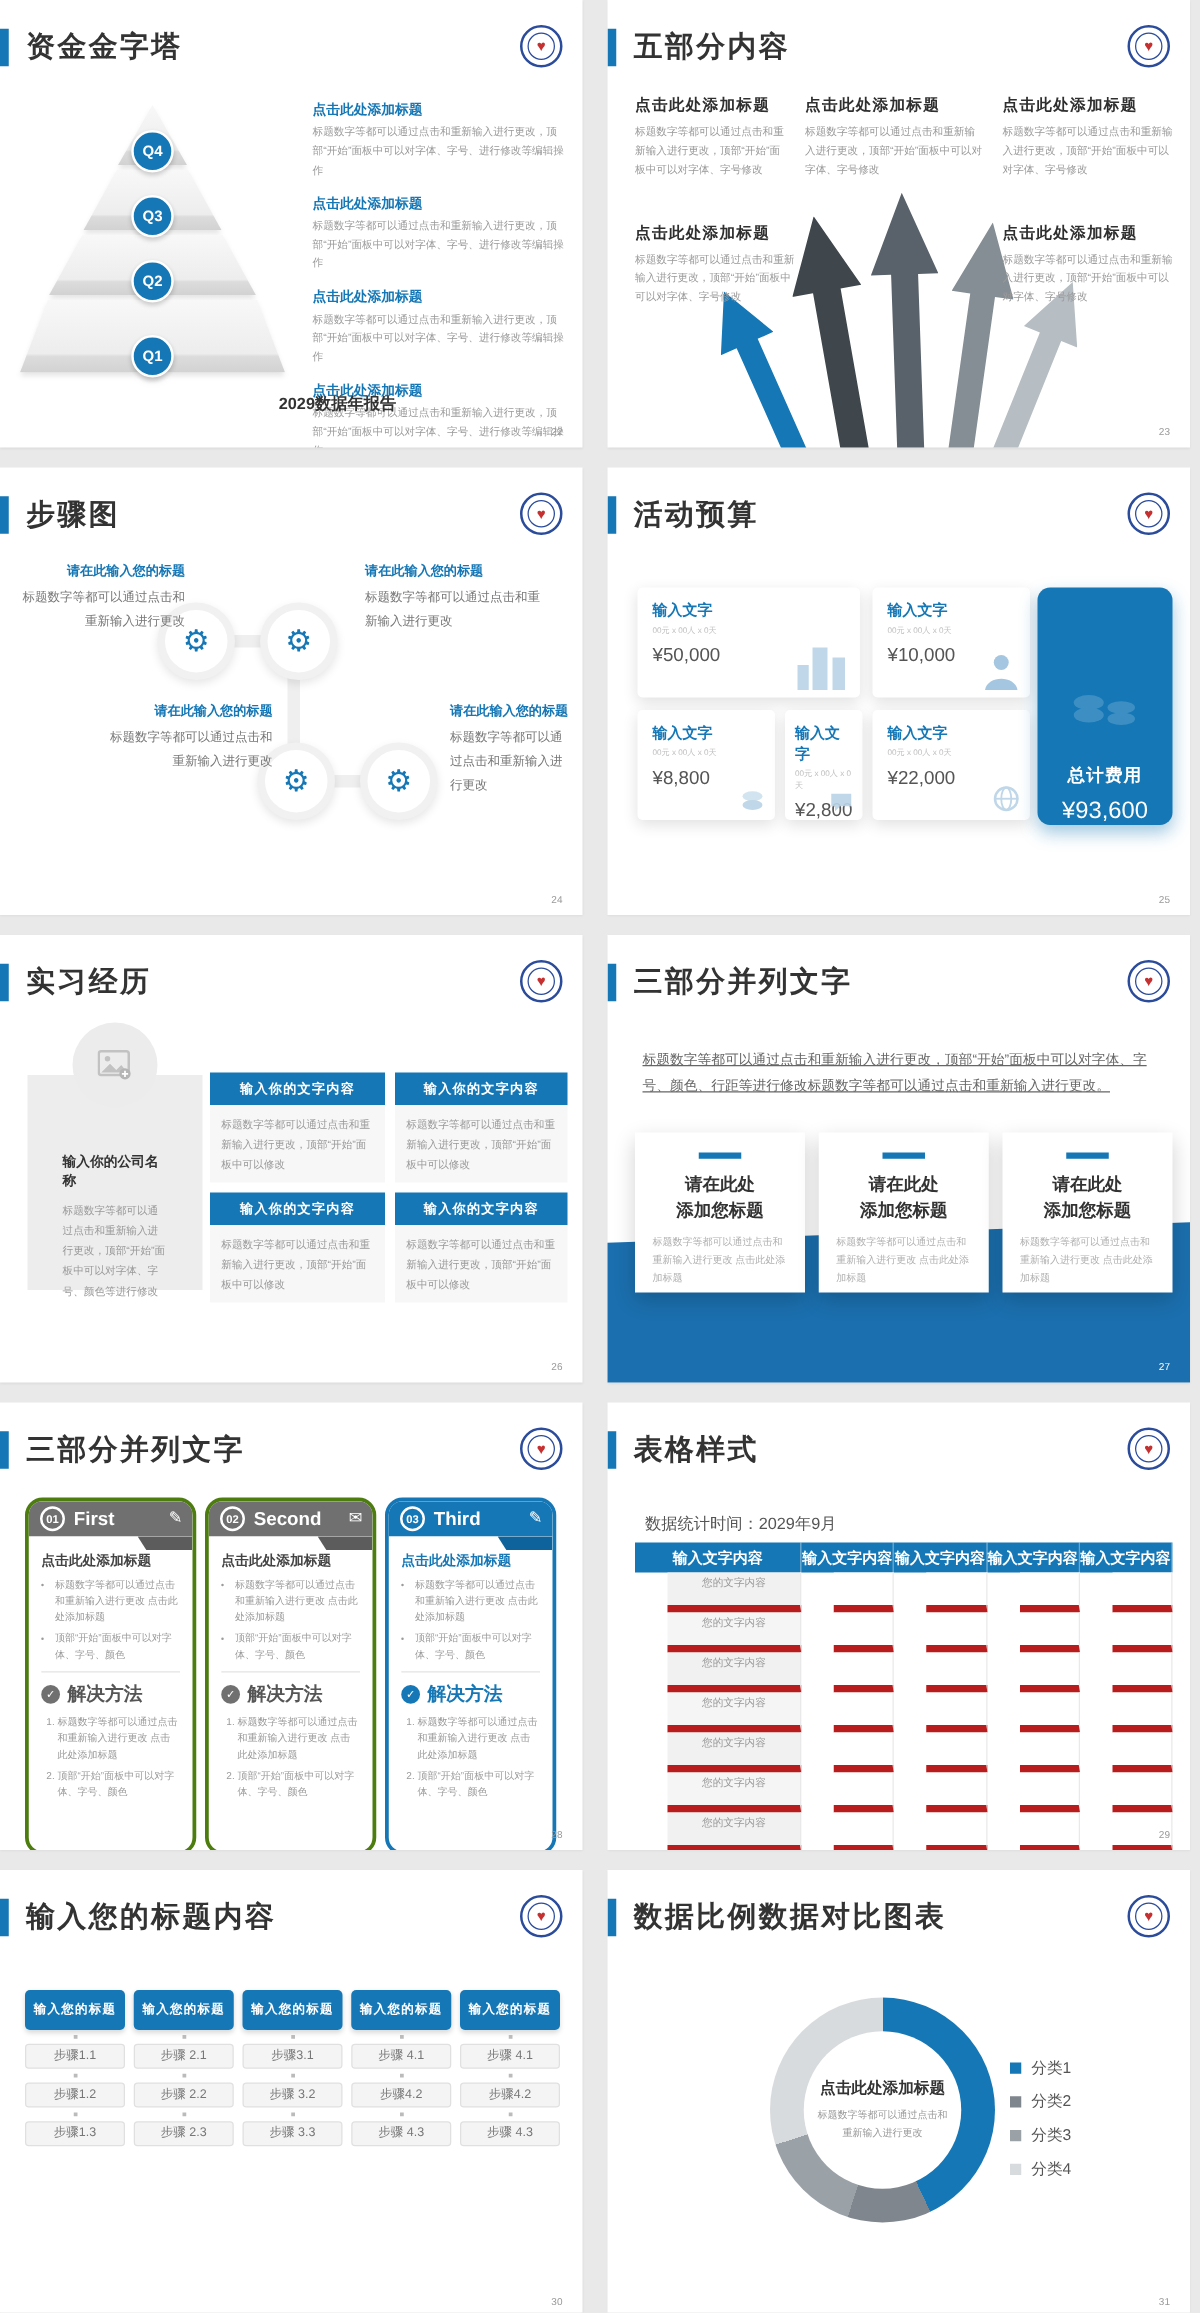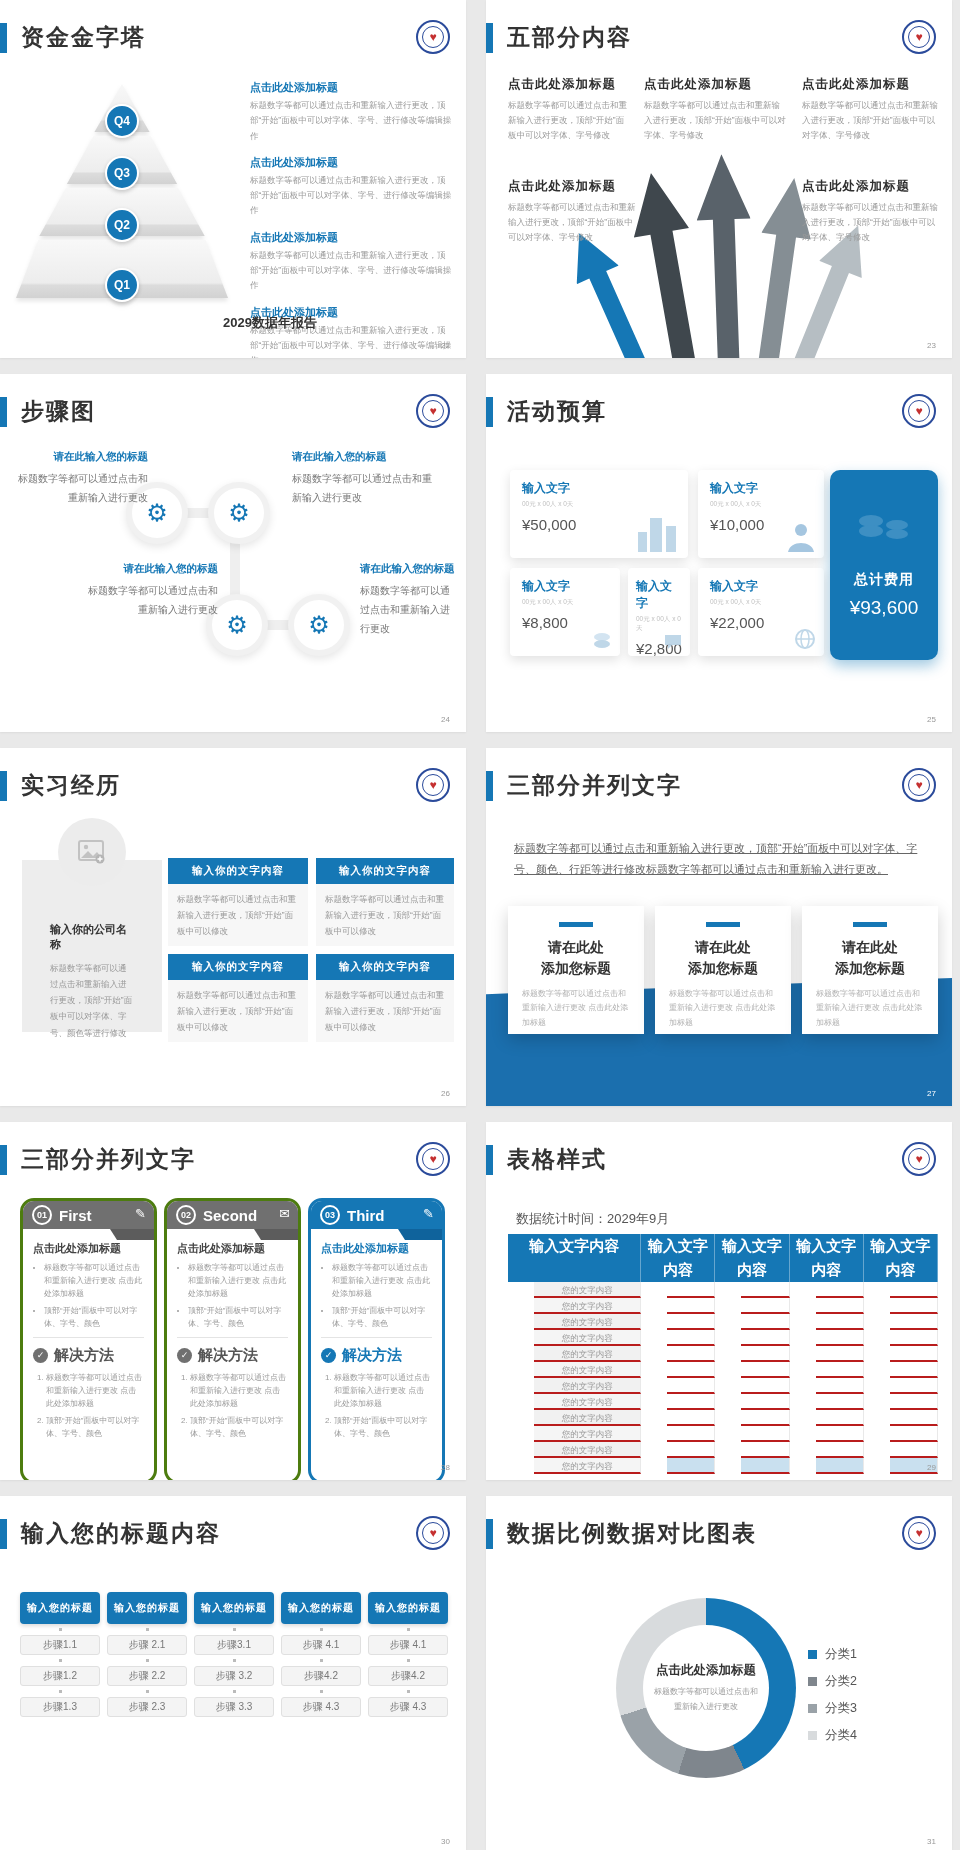--- a/index.html
+++ b/index.html
@@ -67,21 +67,21 @@
   .s25 .card{position:absolute; background:#fff; border-radius:4px; box-shadow:0 4px 12px rgba(0,0,0,.12); padding:10px 12px;}
   .s25 .lab{font-size:12px; font-weight:bold; color:var(--accent);}
   .s25 .sub{font-size:6.5px; color:#c0c0c0; margin:3px 0 7px;}
   .s25 .amt{font-size:15px; color:#555;}
   .s25 .c1{left:24px;  top:96px;  width:178px; height:88px;}
   .s25 .c2{left:212px; top:96px;  width:126px; height:88px;}
   .s25 .c3{left:24px;  top:194px; width:110px; height:88px;}
   .s25 .c4{left:142px; top:194px; width:62px;  height:88px; padding:10px 8px;}
   .s25 .c5{left:212px; top:194px; width:126px; height:88px;}
   .s25 .ico{position:absolute; right:8px; bottom:6px; opacity:.9;}
-  .s25 .total{left:344px; top:96px; width:108px; height:190px; background:var(--accent); border-radius:10px; display:flex; flex-direction:column; align-items:center; justify-content:center; box-shadow:0 6px 14px rgba(21,119,181,.4); padding:0;}
+  .s25 .total{left:344px; top:96px; width:108px; height:190px; background:var(--accent); border-radius:10px; display:flex; flex-direction:column; align-items:center; justify-content:flex-end; box-shadow:0 6px 14px rgba(21,119,181,.4); padding:0;}
   .s25 .total .coins{margin-bottom:26px; opacity:.55;}
   .s25 .tl{color:#fff; font-size:14px; font-weight:bold; letter-spacing:1px;}
   .s25 .tv{color:#fff; font-size:19px; margin-top:8px;}
   
   .s26 .circ{position:absolute; left:58px; top:70px; width:68px; height:68px; border-radius:50%; background:#ececec; display:flex; align-items:center; justify-content:center; z-index:2;}
   .s26 .gcard{position:absolute; left:22px; top:112px; width:140px; height:172px; background:#ededed; padding:62px 28px 0;}
   .s26 .gcard h4{font-size:11px; color:#333; margin-bottom:8px;}
   .s26 .gcard p{font-size:8.5px; color:#999; line-height:1.9;}
   .s26 .bhdr{position:absolute; height:26px; background:var(--accent); color:#fff; font-size:10.5px; font-weight:bold; display:flex; align-items:center; justify-content:center; letter-spacing:1px;}
   .s26 .bbody{position:absolute; background:#f7f7f7; font-size:8.5px; color:#999; line-height:1.9; padding:7px 9px;}
@@ -116,22 +116,22 @@
   .s28 .div{border-top:1px solid #e4e4e4; margin:7px 0 8px;}
   .s28 .solve{display:flex; align-items:center; margin-bottom:6px;}
   .s28 .chk{width:15px; height:15px; border-radius:50%; background:#707070; color:#fff; font-size:9px; display:flex; align-items:center; justify-content:center; margin-right:6px;}
   .s28 .f3 .chk{background:var(--accent);}
   .s28 .sl{font-size:15px; font-weight:bold; color:#555;}
   .s28 .f3 .sl{color:var(--accent);}
   
   .s29 .cap{position:absolute; left:30px; top:88px; font-size:13px; color:#555;}
   .s29 .tbl{position:absolute; left:22px; top:112px; width:430px;}
   .s29 .trow{display:grid; grid-template-columns:31% 17.25% 17.25% 17.25% 17.25%;}
-  .s29 .th div{background:var(--accent); color:#fff; font-size:15px; font-weight:bold; text-align:center; line-height:24px; border-right:1px solid rgba(255,255,255,.35);}
-  .s29 .tr div{height:16px; border-bottom:2px solid #b91c1c; border-right:1px solid #e9e9e9; font-size:8.5px; color:#999; text-align:center; line-height:16px; background:#fff;margin-left:26px;}
+  .s29 .th div{background:var(--accent); color:#fff; font-size:12px; font-weight:bold; text-align:center; line-height:24px; border-right:1px solid rgba(255,255,255,.35);}
+  .s29 .tr div{height:32px; border-bottom:6px solid #b91c1c; border-right:1px solid #e9e9e9; font-size:8.5px; color:#999; text-align:center; line-height:16px; background:#fff;margin-left:26px;}
   .s29 .tr .c1{background:#f1f1f1;}
   .s29 .tr:nth-child(odd) .c1{background:#f5f5f5;}
   .s29 .tr.last .hl{background:#c9e0ef;}
   
   .s30 .col{position:absolute; top:96px; width:80px; text-align:center;}
   .s30 .k1{left:20px;} .s30 .k2{left:107px;} .s30 .k3{left:194px;} .s30 .k4{left:281px;} .s30 .k5{left:368px;}
   .s30 .chead{height:32px; background:var(--accent); border-radius:4px; color:#fff; font-size:10px; font-weight:bold; line-height:32px; letter-spacing:1px; box-shadow:0 2px 4px rgba(0,0,0,.15);}
   .s30 .dot{width:3px; height:3px; background:#bbb; margin:4px auto;}
   .s30 .step{height:20px; background:#f4f4f4; border:1px solid #e0e0e0; border-radius:3px; font-size:10px; color:#777; line-height:18px;}
   .s30 .para{position:absolute; left:28px; top:242px; width:424px; font-size:11px; color:#555; line-height:1.8;}

